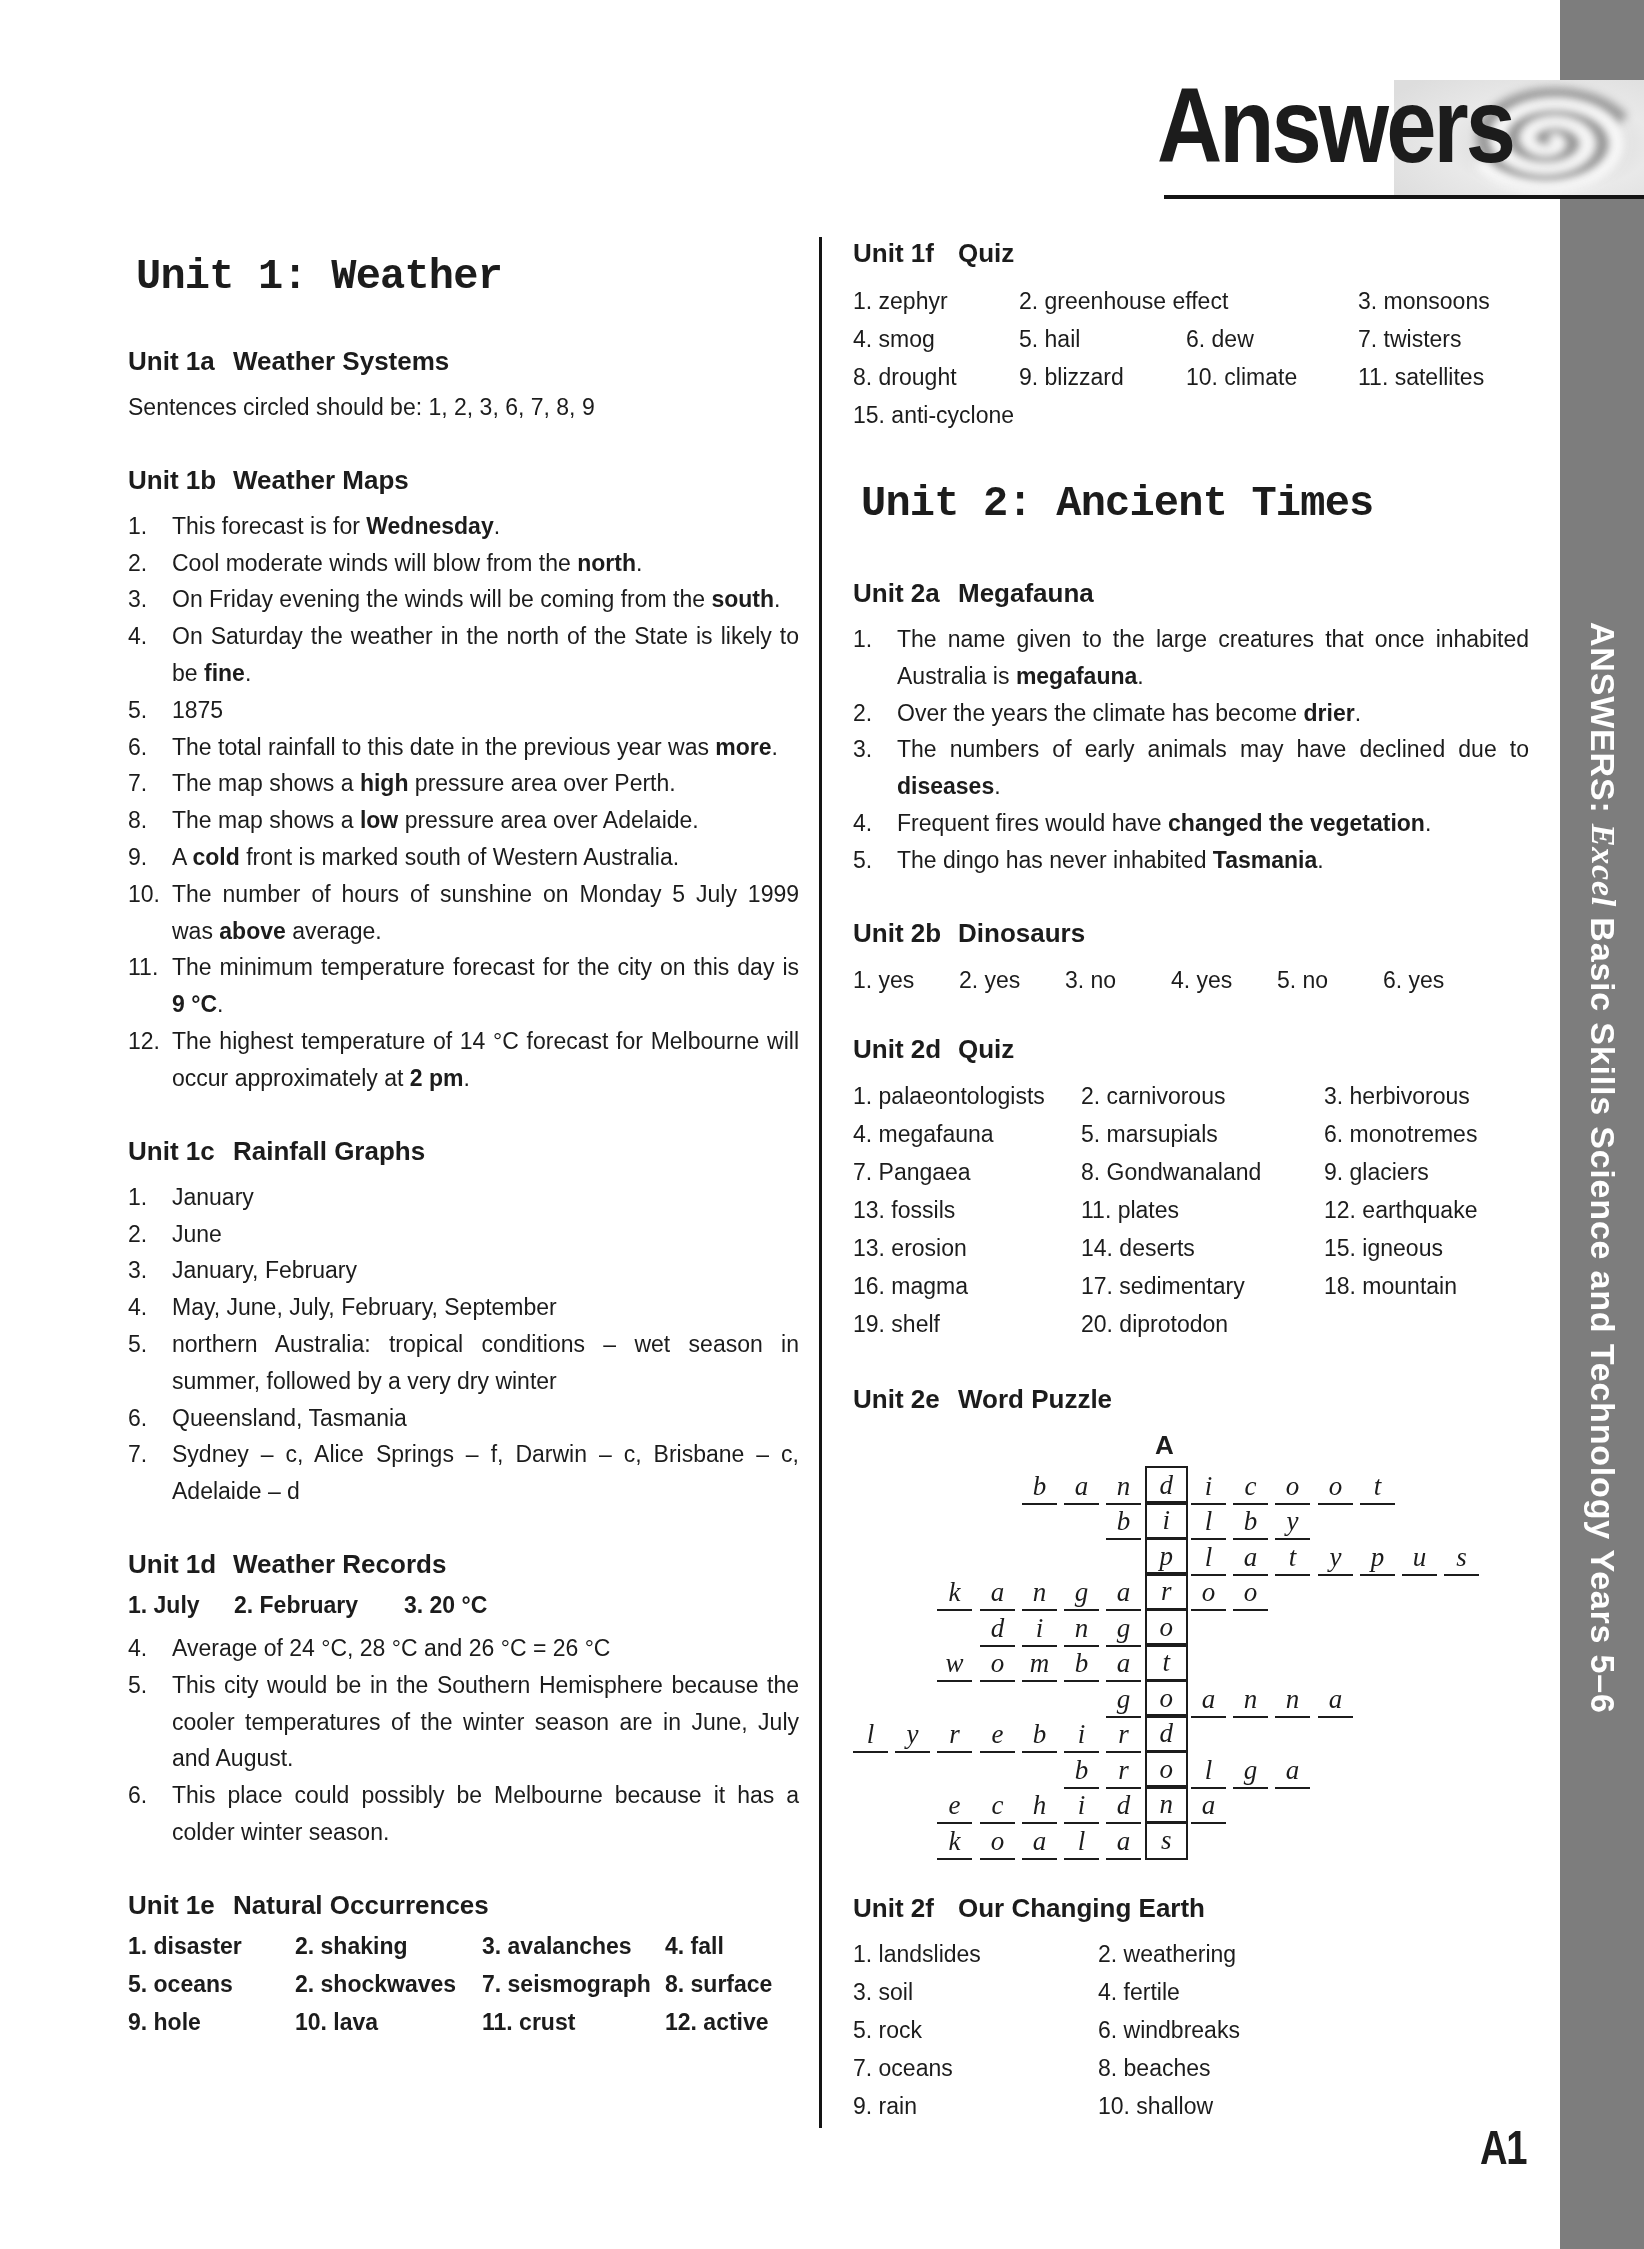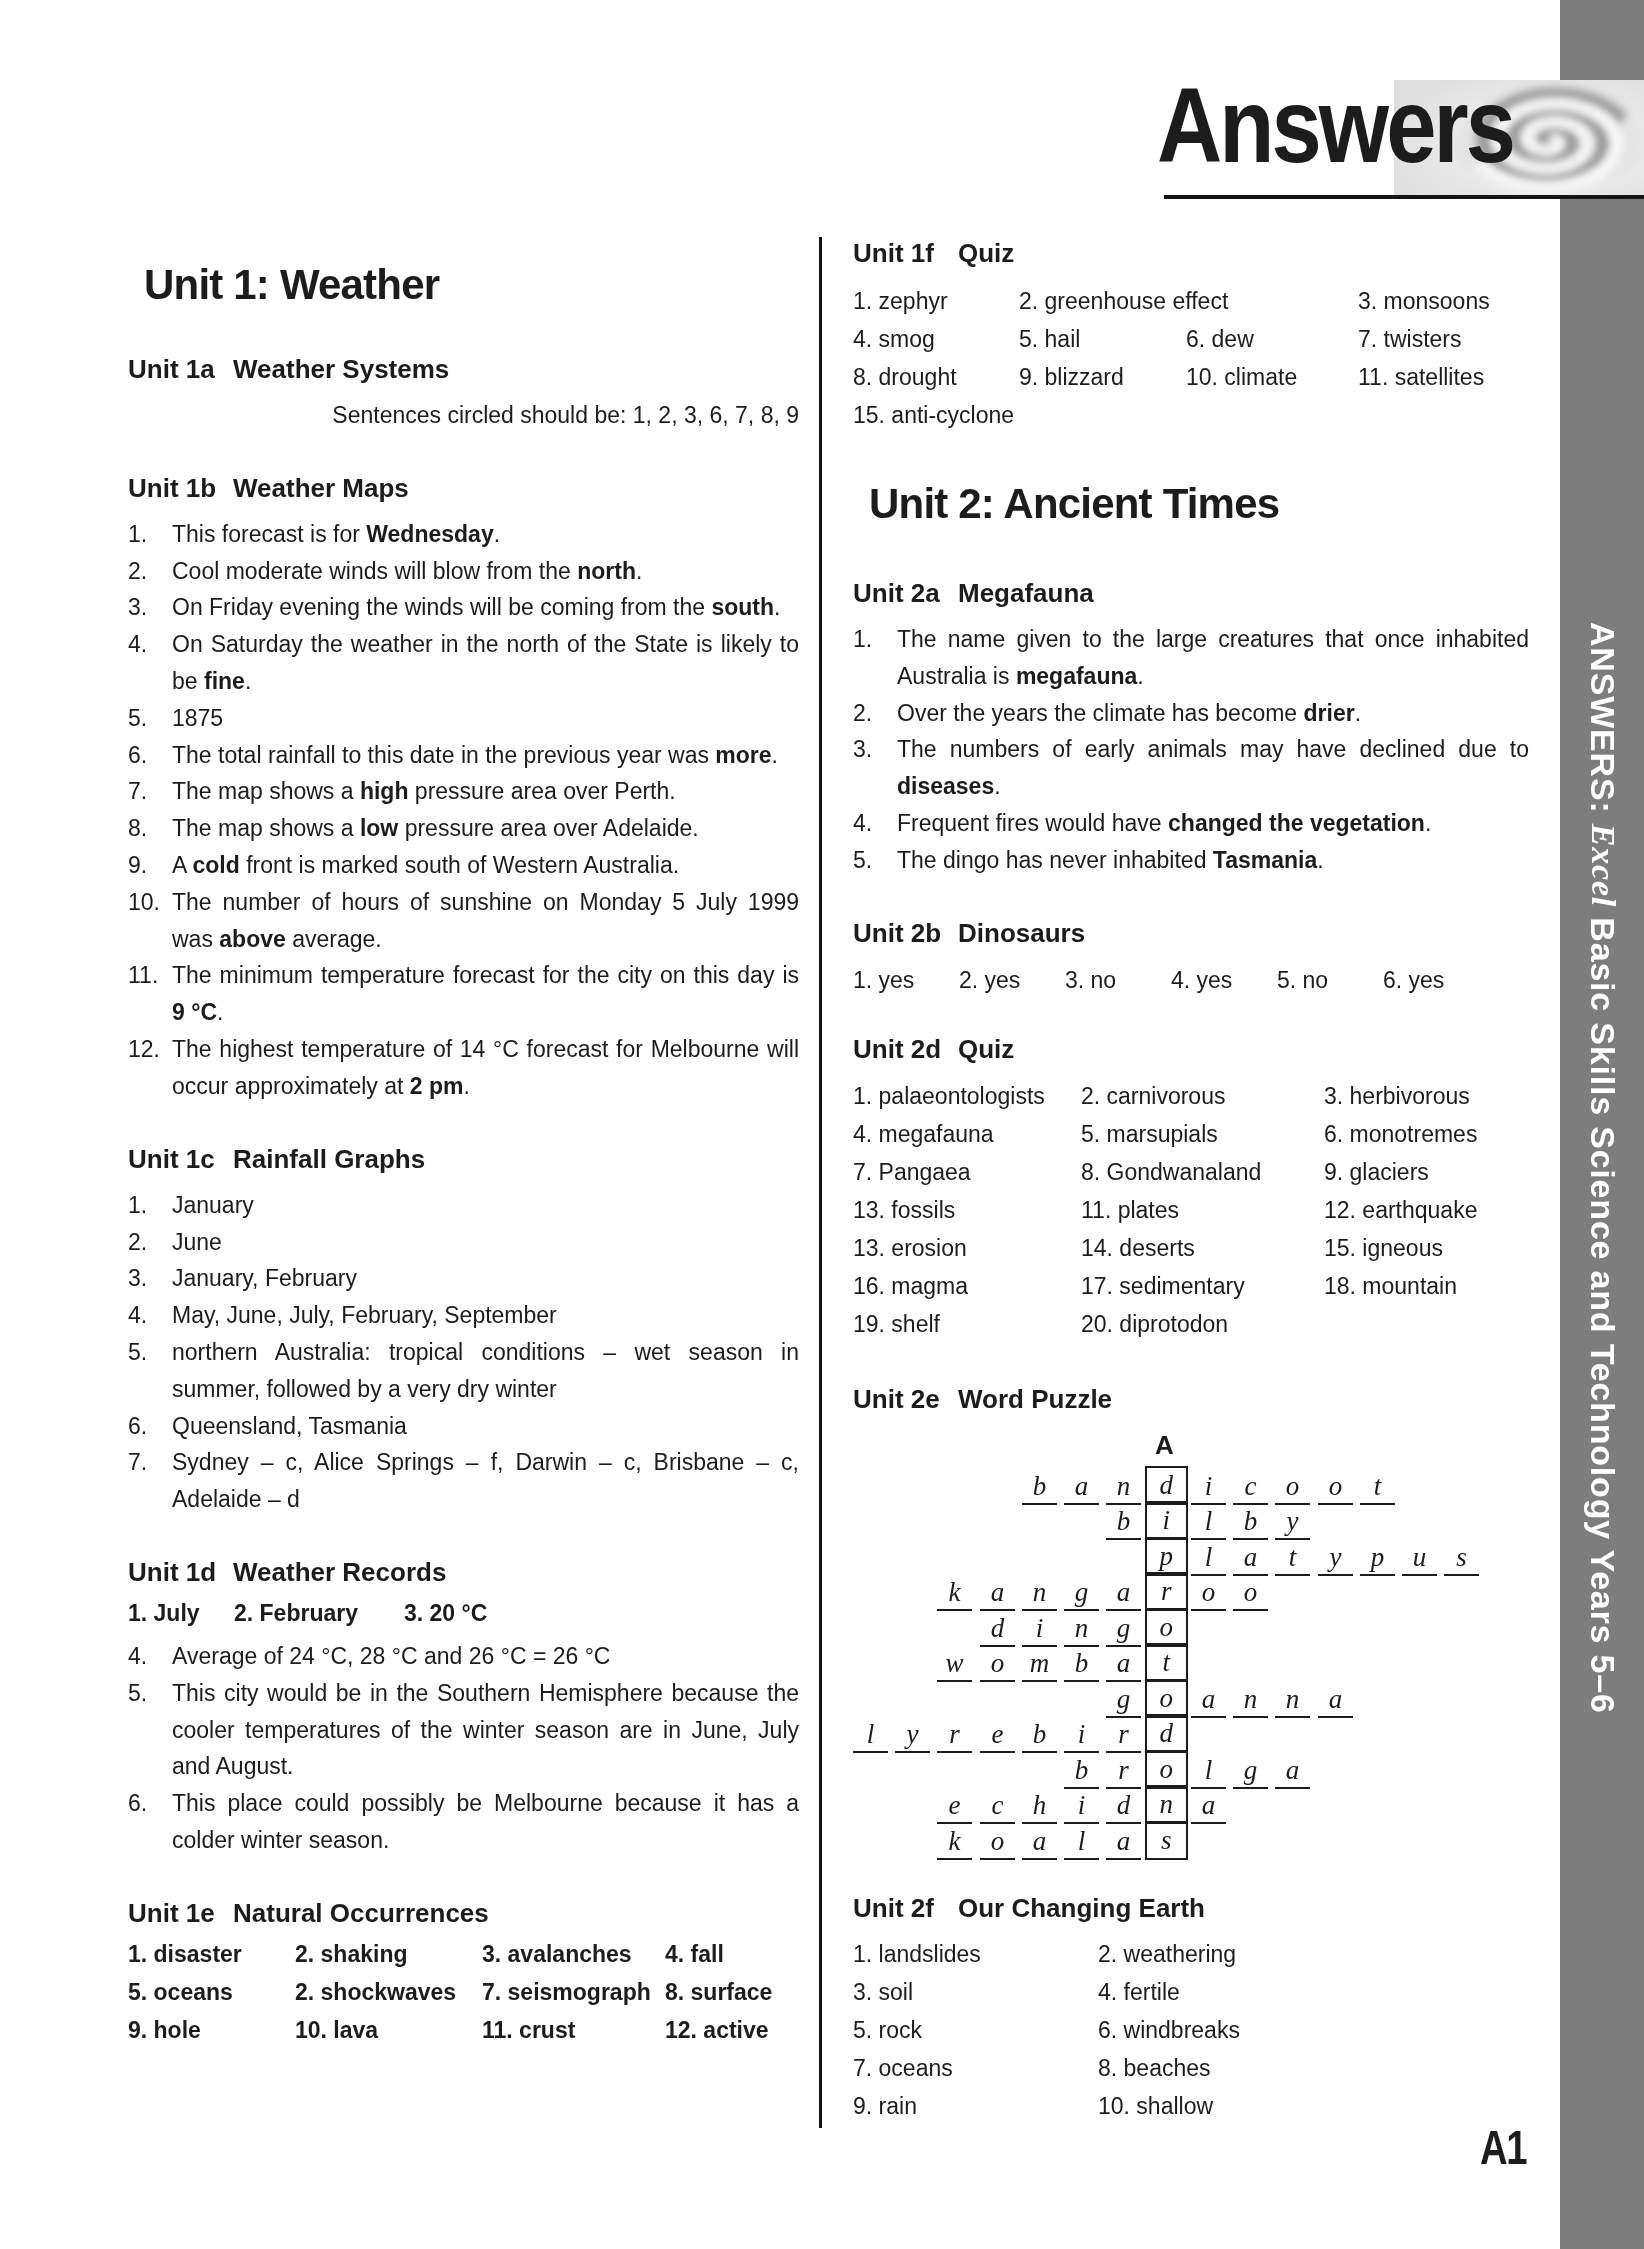--- a/index.html
+++ b/index.html
@@ -15,24 +15,24 @@
   .swirl{position:absolute;left:1394px;top:80px;width:250px;height:118px;z-index:2;}
   .answers-title{position:absolute;left:1157px;top:71px;width:340px;z-index:3;
         font-size:105px;font-weight:bold;line-height:1.05;letter-spacing:-3.4px;
         transform:scaleX(.86);transform-origin:left top;}
   .title-rule{position:absolute;left:1164px;top:195px;width:480px;height:4.2px;background:#141414;z-index:4;}
   
   .divider{position:absolute;left:819px;top:237px;width:3.4px;height:1891px;background:#141414;}
   
   .colL{position:absolute;left:128px;top:247px;width:671px;}
   .colR{position:absolute;left:853px;top:238px;width:676px;}
-  .h1{font-size:42px;font-weight:bold;letter-spacing:-0.8px;line-height:1.05;margin:16px;}
+  .h1{font-size:42px;font-weight:bold;letter-spacing:-0.8px;line-height:1.05;margin:8px;font-family:Liberation Mono, monospace;}
   .sec{display:flex;font-size:26px;font-weight:bold;line-height:1.2;margin:0;}
   .sec .sid{flex:none;width:105px;}
-  .body-par{font-size:23px;line-height:1.58;text-align:right;}
+  .body-par{font-size:23px;line-height:1.58;}
   
   .nlist{margin-top:12px;}
   .li{display:flex;font-size:23px;line-height:1.6;}
   .li .num{flex:none;width:44px;}
   .li .txt{flex:1;text-align:justify;}
   .li .txt b{letter-spacing:0;}
   
   .grow{position:relative;height:38px;font-size:23px;}
   .cell{position:absolute;top:0;white-space:nowrap;}
   .q0{left:0}.q1{left:166px}.q2{left:333px}.q3{left:505px}

